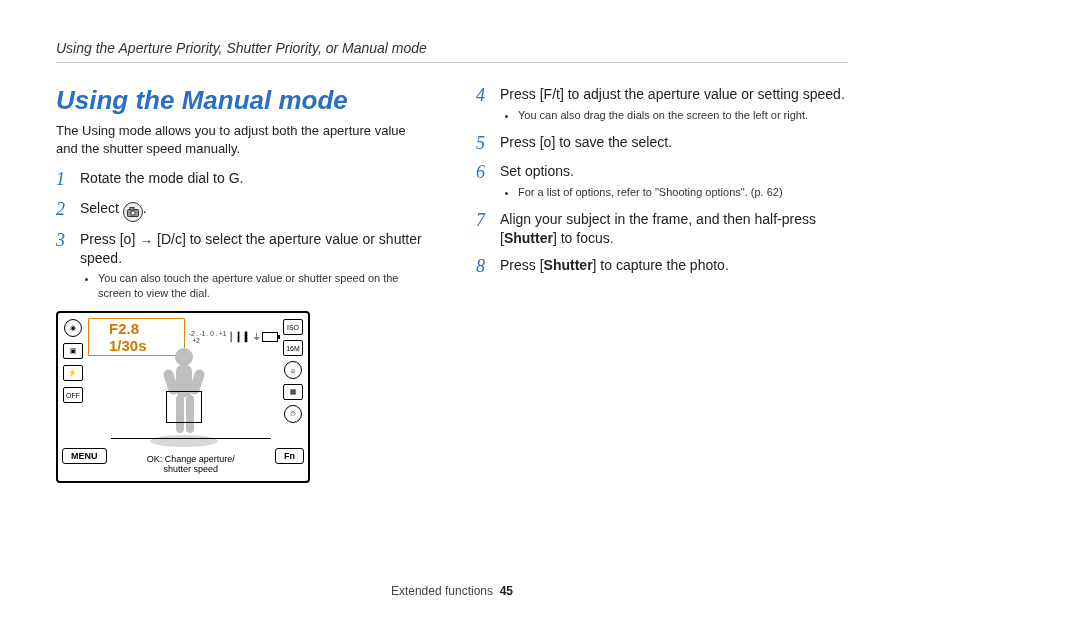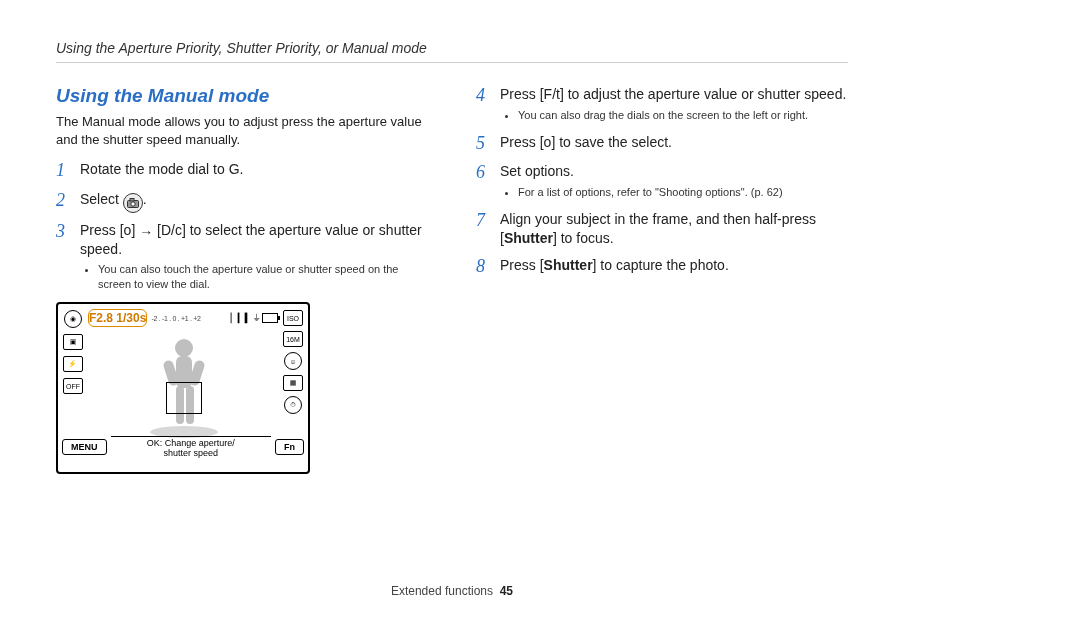--- a/index.html
+++ b/index.html
@@ -1,62 +1,62 @@
 <!DOCTYPE html>
 <html><head>
 <meta charset="utf-8">
 <style>
   html,body{margin:0;padding:0;font-family:"Segoe UI",Arial,sans-serif;color:#222;background:#fff}
   .page{box-sizing:border-box;width:904px;height:630px;padding:40px 56px 24px;position:relative}
   .header-rule{font-style:italic;font-size:14px;color:#333;border-bottom:1px solid #ccc;padding-bottom:6px;margin-bottom:22px}
   .cols{display:flex;gap:48px}
   .col{flex:1;min-width:0}
-  h2.section-title{color:#2a6fc5;font-size:19px;font-weight:700;margin:0 0 6px;font-style:italic}
+  h2.section-title{color:#2a6fc5;font-size:26px;font-weight:700;margin:0 0 6px;font-style:italic}
   p.lead{font-size:13px;margin:0 0 12px;line-height:1.35}
   ol.steps{list-style:none;margin:0;padding:0}
   ol.steps>li{display:flex;gap:10px;margin-bottom:8px;align-items:flex-start}
   .num{color:#2a6fc5;font-style:italic;font-size:18px;font-weight:400;line-height:1.2;min-width:14px;font-family:Georgia,serif}
   .step-body{font-size:14px;line-height:1.35;flex:1}
   .step-body .sub{list-style:disc;margin:4px 0 2px 18px;padding:0;font-size:11px;color:#333}
   .step-body .sub li{margin-bottom:2px}
   .inline-icon{display:inline-flex;align-items:center;justify-content:center;width:18px;height:18px;border:1.5px solid #333;border-radius:50%;font-size:10px;vertical-align:-4px;background:#eee}
   .inline-icon svg{display:block}
   .tiny-icon{display:inline-flex;align-items:center;justify-content:center;width:14px;height:14px;border:1px solid #333;border-radius:2px;background:#ddd;font-size:8px;vertical-align:-2px}
   b.shutter{font-weight:700}
   
   .lcd{width:250px;height:168px;border:2px solid #000;border-radius:4px;margin-top:8px;background:#fff;position:relative;font-size:9px;color:#000}
   .lcd .left-icons{position:absolute;left:4px;top:6px;bottom:26px;width:22px;display:flex;flex-direction:column;gap:6px;align-items:center}
   .lcd .right-icons{position:absolute;right:4px;top:6px;bottom:26px;width:22px;display:flex;flex-direction:column;gap:5px;align-items:center}
   .lcd .mini{width:18px;height:14px;border:1px solid #000;border-radius:2px;background:#fff;display:flex;align-items:center;justify-content:center;font-size:7px}
   .lcd .mini.round{border-radius:50%;width:16px;height:16px}
   .lcd .topbar{position:absolute;top:5px;left:30px;right:30px;display:flex;align-items:center;gap:4px}
-  .exposure-box{border:1.5px solid #e08a00;border-radius:6px;padding:1px 0;color:#d07a00;font-weight:700;font-size:12px;display:inline-flex;align-items:center;gap:3px}
+  .exposure-box{border:1.5px solid #e08a00;border-radius:1px;padding:1px 20px;color:#d07a00;font-weight:700;font-size:15px;display:inline-flex;align-items:center;gap:3px}
   .ev-scale{font-size:7px;letter-spacing:-0.3px;color:#444;display:inline-block}
   .batt{margin-left:auto;display:flex;align-items:center;gap:2px}
   .batt .b{width:14px;height:8px;border:1px solid #000;position:relative}
   .batt .b::after{content:"";position:absolute;right:-3px;top:2px;width:2px;height:4px;background:#000}
   .figure-area{position:absolute;left:30px;right:30px;top:24px;bottom:26px}
   .focus-box{position:absolute;left:78px;top:54px;width:34px;height:30px;border:1.5px solid #000}
   .bottom-bar{position:absolute;left:0;right:0;bottom:12px;height:26px;display:flex;align-items:center}
   .bottom-bar .btn{border:1.5px solid #000;border-radius:3px;background:#fff;font-size:9px;font-weight:700;padding:2px 8px;margin:0 4px}
-  .bottom-bar .caption{flex:1;text-align:center;font-size:9px;line-height:1.05;border-top:1px solid #000;padding-top:2px}
+  .bottom-bar .caption{flex:1;text-align:center;font-size:9px;line-height:1.05;border-top:1px solid #000;padding-top:16px}
   .page-footer{position:absolute;left:0;right:0;bottom:32px;text-align:center;font-size:12px;color:#444}
   .page-footer .pn{font-weight:700;color:#222}
 </style>
 </head>
 <body>
 
 <div class="page">
   <div class="header-rule">Using the Aperture Priority, Shutter Priority, or Manual mode</div>
 
   <div class="cols">
 
     <div class="col">
       <h2 class="section-title">Using the Manual mode</h2>
-      <p class="lead">The Manual mode allows you to adjust press the aperture value and the shutter speed manually.</p>
+      <p class="lead">The Using mode allows you to adjust both the aperture value and the shutter speed manually.</p>
 
       <ol class="steps">
         <li>
           <span class="num">1</span>
           <div class="step-body">
             <span>Rotate the mode dial to </span><span>G</span><span>.</span>
           </div>
         </li>
         <li>
           <span class="num">2</span>
@@ -127,21 +127,21 @@
           <div class="btn">Fn</div>
         </div>
       </div>
     </div>
 
     <div class="col">
       <ol class="steps">
         <li>
           <span class="num">4</span>
           <div class="step-body">
-            <span>Press [</span><span>F</span><span>/</span><span>t</span><span>] to adjust the aperture value or shutter speed.</span>
+            <span>Press [</span><span>F</span><span>/</span><span>t</span><span>] to adjust the aperture value or setting speed.</span>
             <ul class="sub">
                 <li>You can also drag the dials on the screen to the left or right.</li>
               </ul>
           </div>
         </li>
         <li>
           <span class="num">5</span>
           <div class="step-body">
             <span>Press [</span><span>o</span><span>] to save the select.</span>
           </div>

